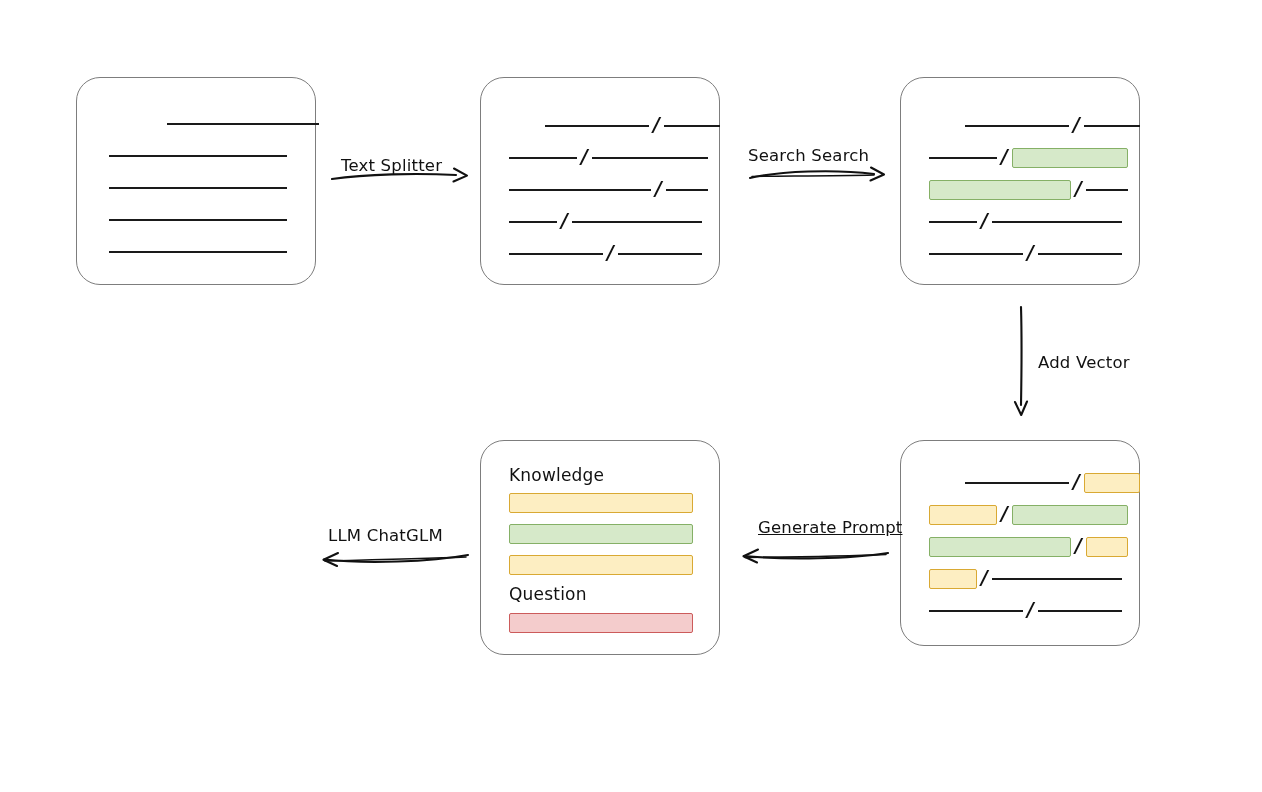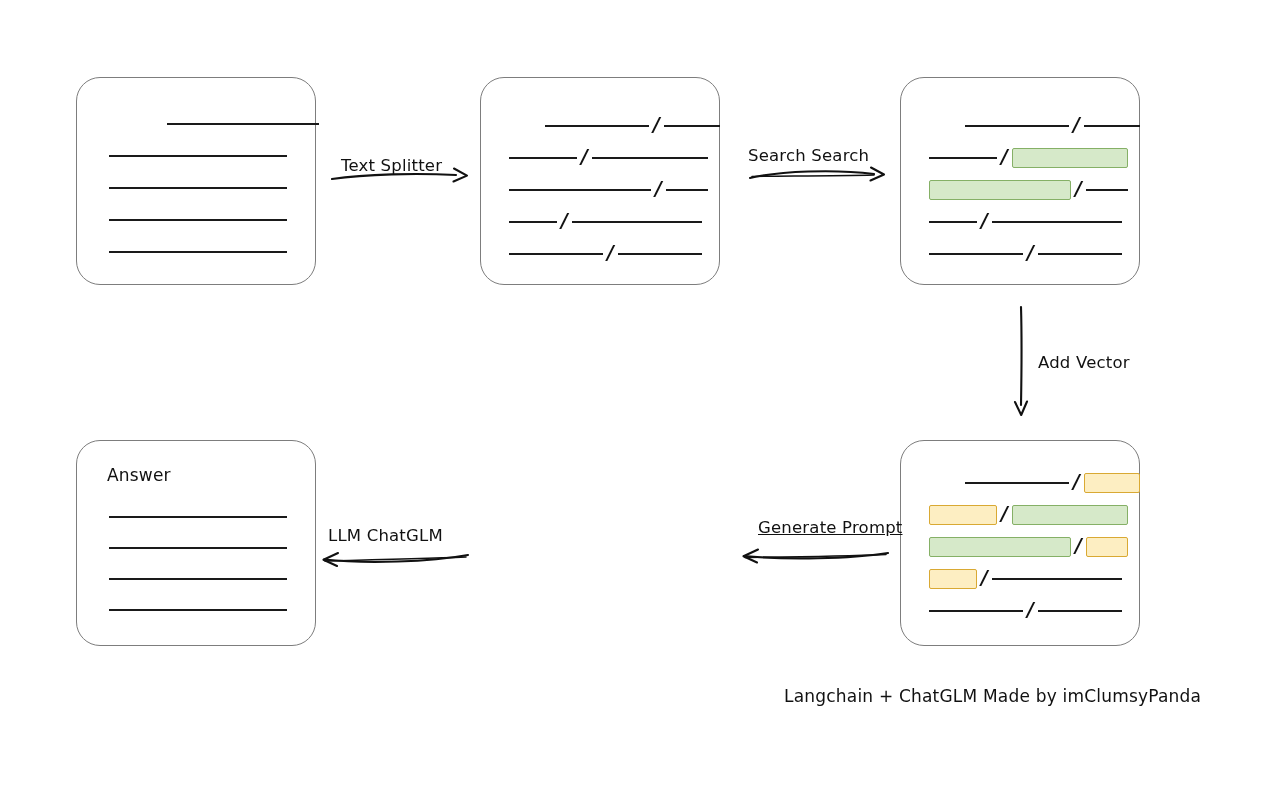--- a/index.html
+++ b/index.html
@@ -251,35 +251,35 @@
 
   <div class="arrow" style="left:738px; top:545px; width:152px; height:24px;">
     <svg width="152" height="24" viewBox="0 0 152 24">
       <path d="M150,8 C112,14 48,15 6,11" fill="none" stroke="#111" stroke-width="2.1" stroke-linecap="round"></path>
       <path d="M148,9.5 C112,11 50,12 7,12.5" fill="none" stroke="#111" stroke-width="1.5" stroke-linecap="round"></path>
       <path d="M20,4.5 L5.5,11.3 L19,17.5" fill="none" stroke="#111" stroke-width="2.1" stroke-linecap="round" stroke-linejoin="round"></path>
     </svg>
   </div>
   <div class="arrow-label" style="left:758px; top:518px;text-decoration:underline;">Generate Prompt</div>
 
+  <div class="card" style="left:480px; top:440px; width:240px; height:215px;">
+    <div class="card-label" style="left:28px; top:24px;">Knowledge</div>
+    <div class="card-label" style="left:28px; top:143px;">Question</div>
+    <div id="prompt-bars">
+        <div class="bar yellow" style="left: 28px; width: 184px; top: 52px;"></div>
+        <div class="bar green" style="left: 28px; width: 184px; top: 83px;"></div>
+        <div class="bar yellow" style="left: 28px; width: 184px; top: 114px;"></div>
+        <div class="bar red" style="left: 28px; width: 184px; top: 172px;"></div>
+      </div>
+  </div>
 
   <div class="arrow" style="left:318px; top:548px; width:152px; height:24px;">
     <svg width="152" height="24" viewBox="0 0 152 24">
       <path d="M150,7 C112,14 48,16 6,11.5" fill="none" stroke="#111" stroke-width="2.1" stroke-linecap="round"></path>
       <path d="M148,9 C112,10.5 50,12 7,13" fill="none" stroke="#111" stroke-width="1.5" stroke-linecap="round"></path>
       <path d="M20,5 L5.5,11.8 L19,18" fill="none" stroke="#111" stroke-width="2.1" stroke-linecap="round" stroke-linejoin="round"></path>
     </svg>
   </div>
   <div class="arrow-label" style="left:328px; top:526px;">LLM ChatGLM</div>
 
-  <div class="card" style="left:76px; top:440px; width:240px; height:206px;">
-    <div class="card-label" style="left:30px; top:24px;">Answer</div>
-    <div id="answer-lines">
-        <div class="ruled" style="left: 32px; width: 178px; top: 75px;"></div>
-        <div class="ruled" style="left: 32px; width: 178px; top: 106px;"></div>
-        <div class="ruled" style="left: 32px; width: 178px; top: 137px;"></div>
-        <div class="ruled" style="left: 32px; width: 178px; top: 168px;"></div>
-      </div>
-  </div>
-
-  <div class="footer-note" style="left:784px; top:686px;">Langchain + ChatGLM Made by imClumsyPanda</div>
+
 
 </div>
 
 </body></html>

